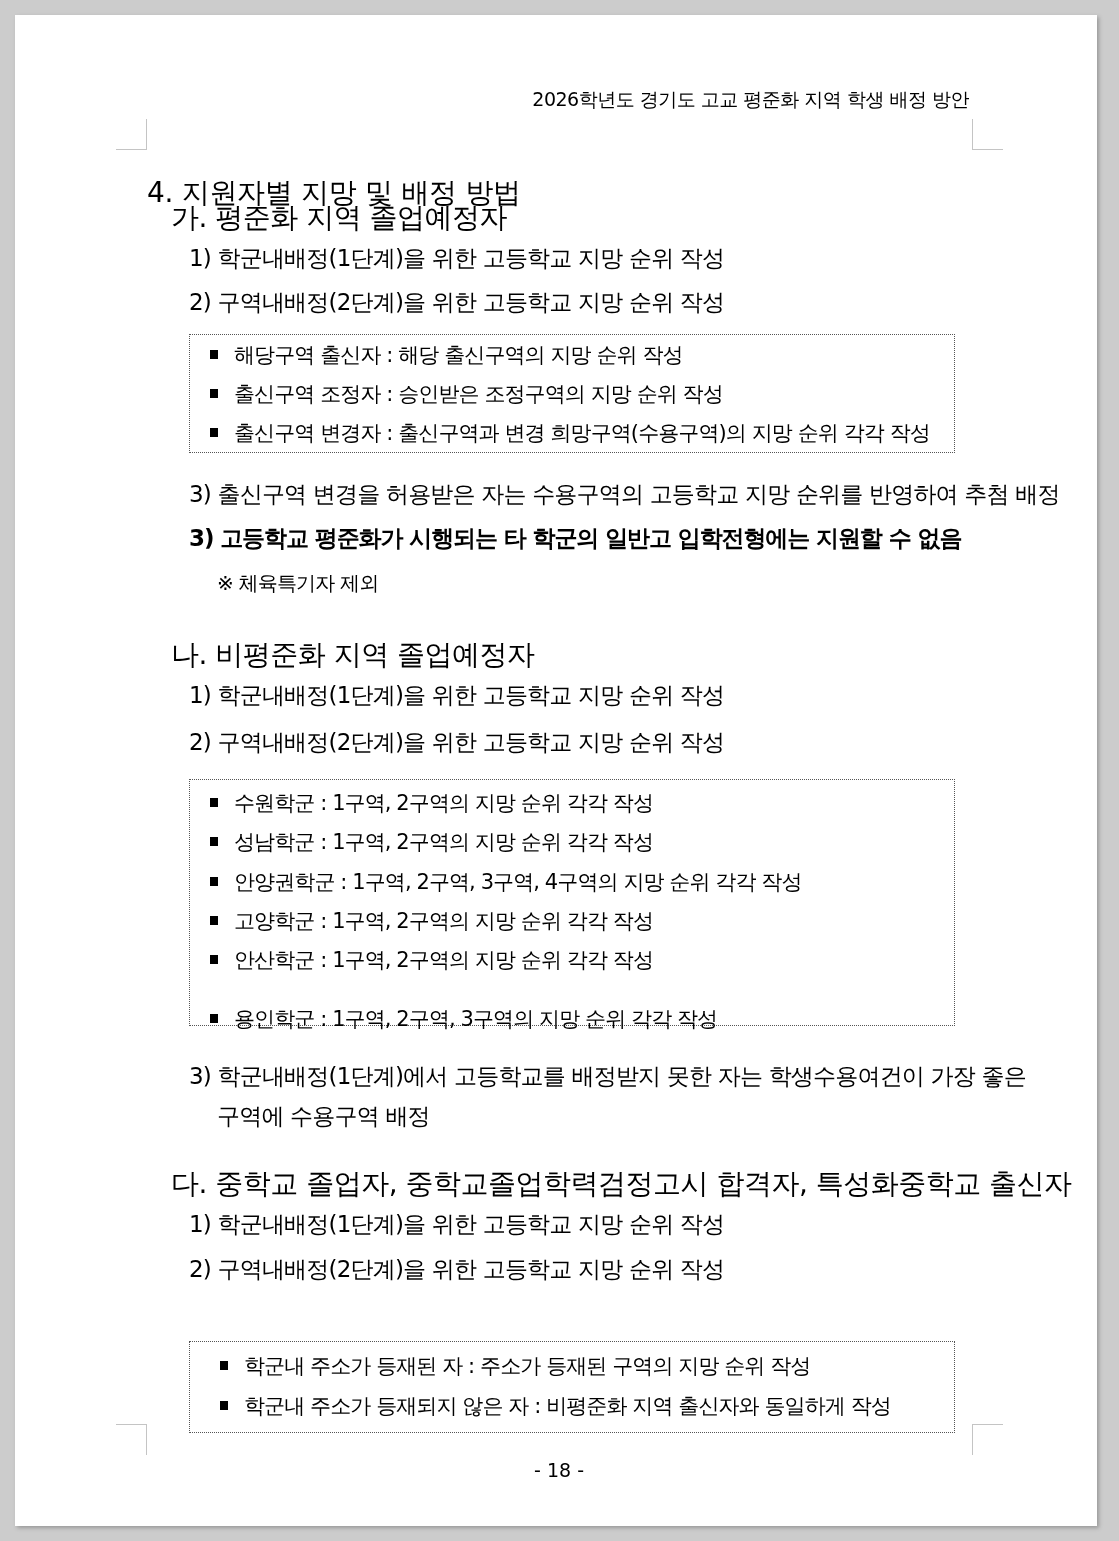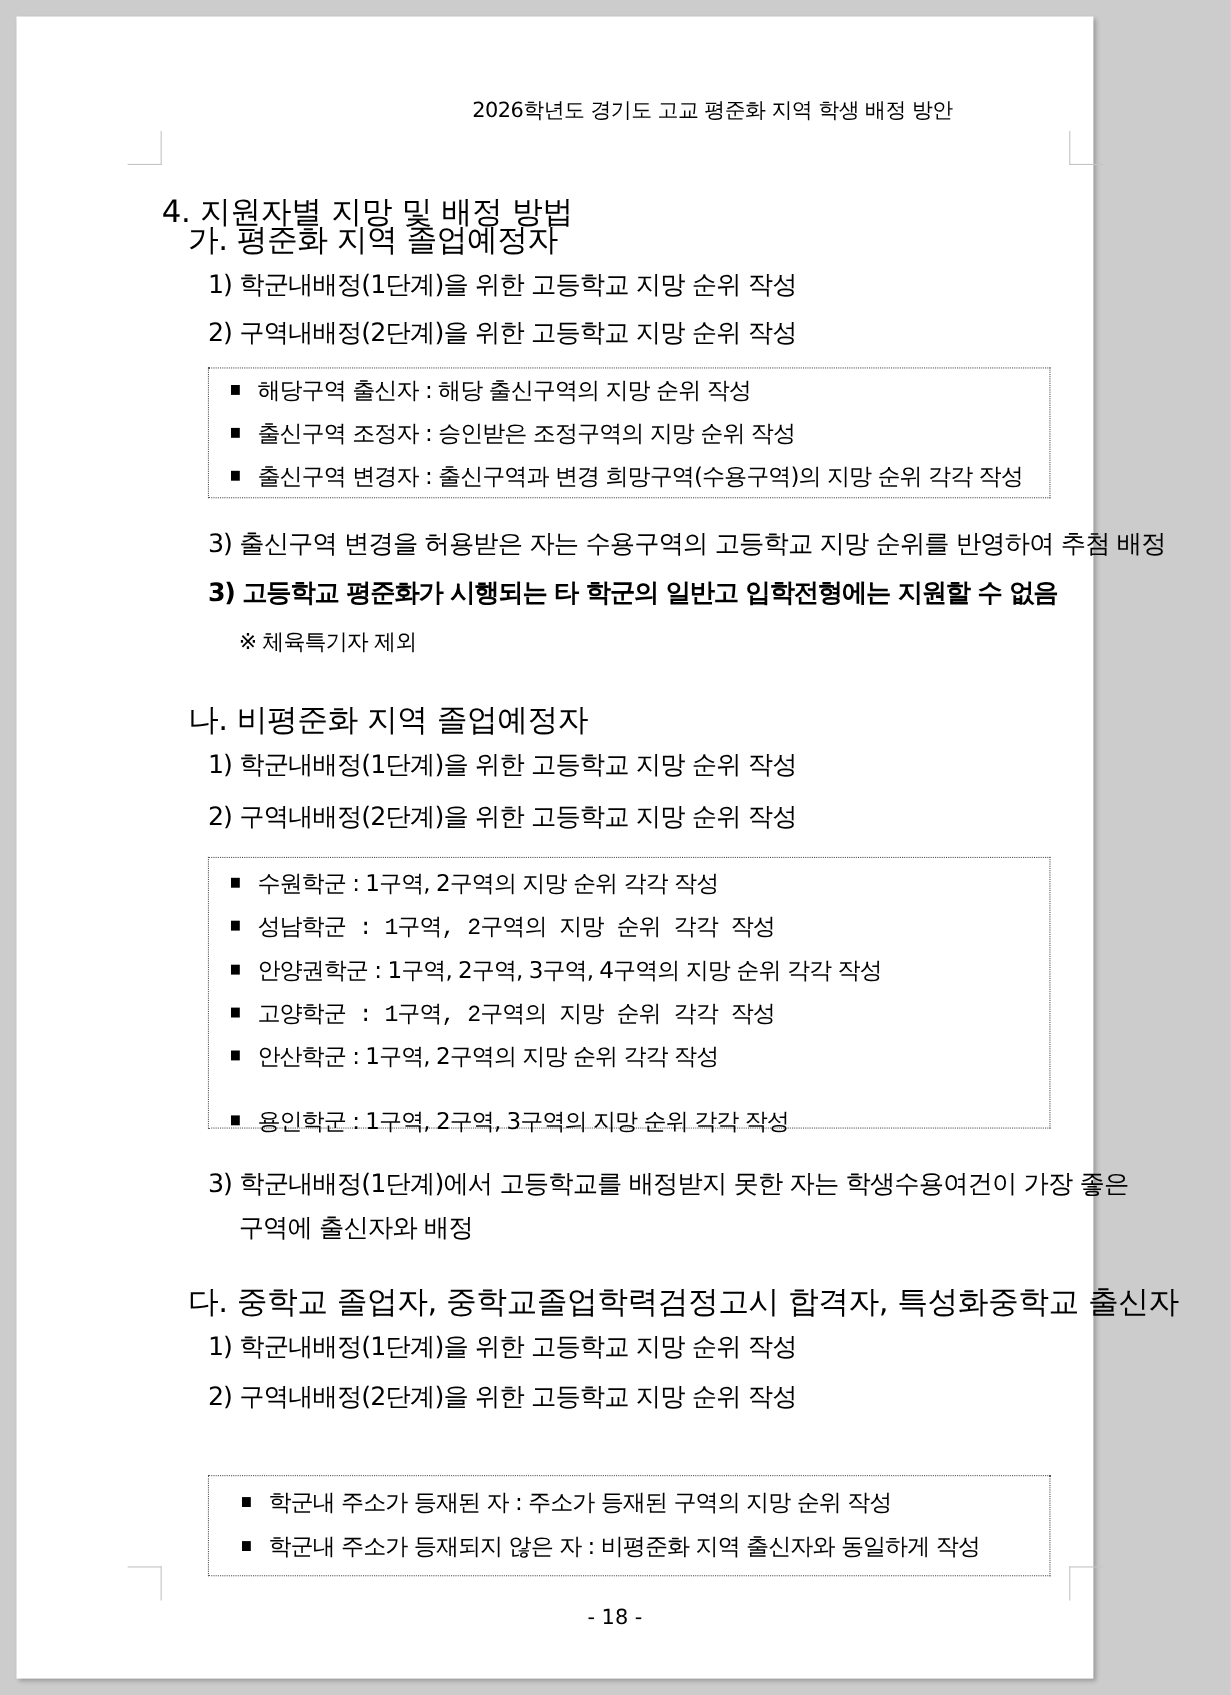--- a/index.html
+++ b/index.html
@@ -1,21 +1,21 @@
 <!DOCTYPE html>
 <html><head>
 <meta charset="utf-8">
 <style>
   html, body { margin:0; padding:0; }
   body {
     width:1119px; height:1541px; background:#cccccc; position:relative; overflow:hidden;
     font-family:"DejaVu Sans","Liberation Sans",sans-serif; color:#000;
   }
   .page {
-    position:absolute; left:15px; top:15px; width:979px; height:1511px; background:#fff;
+    position:absolute; left:15px; top:15px; width:1082px; height:1511px; background:#fff;
     box-shadow:2px 2px 4px rgba(0,0,0,0.25);
   }
   .corner { position:absolute; width:30px; height:30px; border-color:#c4c4c4; border-style:solid; border-width:0; }
   .c-tl { left:101px; top:104px; border-right-width:1px; border-bottom-width:1px; }
   .c-tr { left:957px; top:104px; border-left-width:1px; border-bottom-width:1px; }
   .c-bl { left:101px; top:1409px; border-right-width:1px; border-top-width:1px; }
   .c-br { left:957px; top:1409px; border-left-width:1px; border-top-width:1px; }
   .abs { position:absolute; white-space:nowrap; }
   .header { right:128px; top:72px; font-size:19px; letter-spacing:-0.5px; }
   .h1 { left:132px; top:132px; font-size:28px; letter-spacing:-0.3px;margin-top:27px; }
@@ -51,28 +51,28 @@
   </div>
   <div class="abs item" style="top:464px;">3) 출신구역 변경을 허용받은 자는 수용구역의 고등학교 지망 순위를 반영하여 추첨 배정</div>
   <div class="abs item item-bold" style="top:508px;">3) 고등학교 평준화가 시행되는 타 학군의 일반고 입학전형에는 지원할 수 없음</div>
   <div class="abs note" style="top:555px;">※ 체육특기자 제외</div>
 
   <div class="abs h2" style="top:621px;">나. 비평준화 지역 졸업예정자</div>
   <div class="abs item" style="top:665px;">1) 학군내배정(1단계)을 위한 고등학교 지망 순위 작성</div>
   <div class="abs item" style="top:712px;">2) 구역내배정(2단계)을 위한 고등학교 지망 순위 작성</div>
   <div class="box" style="top:764px; height:245px;">
     <div class="row" style="top:9px;"><span class="bullet"></span><span>수원학군 : 1구역, 2구역의 지망 순위 각각 작성</span></div>
-    <div class="row" style="top:48px;font-family:Liberation Mono, monospace;"><span class="bullet"></span><span>성남학군 : 1구역, 2구역의 지망 순위 각각 작성</span></div>
+    <div class="row" style="top:48px;"><span class="bullet"></span><span>성남학군 : 1구역, 2구역의 지망 순위 각각 작성</span></div>
     <div class="row" style="top:88px;"><span class="bullet"></span><span>안양권학군 : 1구역, 2구역, 3구역, 4구역의 지망 순위 각각 작성</span></div>
-    <div class="row" style="top:127px;font-family:Liberation Mono, monospace;"><span class="bullet"></span><span>고양학군 : 1구역, 2구역의 지망 순위 각각 작성</span></div>
+    <div class="row" style="top:127px;"><span class="bullet"></span><span>고양학군 : 1구역, 2구역의 지망 순위 각각 작성</span></div>
     <div class="row" style="top:166px;"><span class="bullet"></span><span>안산학군 : 1구역, 2구역의 지망 순위 각각 작성</span></div>
     <div class="row" style="top:205px;margin-top:20px;"><span class="bullet"></span><span>용인학군 : 1구역, 2구역, 3구역의 지망 순위 각각 작성</span></div>
   </div>
   <div class="abs item" style="top:1046px;">3) 학군내배정(1단계)에서 고등학교를 배정받지 못한 자는 학생수용여건이 가장 좋은</div>
-  <div class="abs item" style="top:1086px; left:202px;">구역에 출신자와 배정</div>
+  <div class="abs item" style="top:1086px; left:202px;">구역에 수용구역 배정</div>
 
   <div class="abs h2" style="top:1150px;">다. 중학교 졸업자, 중학교졸업학력검정고시 합격자, 특성화중학교 출신자</div>
   <div class="abs item" style="top:1194px;">1) 학군내배정(1단계)을 위한 고등학교 지망 순위 작성</div>
   <div class="abs item" style="top:1239px;">2) 구역내배정(2단계)을 위한 고등학교 지망 순위 작성</div>
   <div class="box" style="top:1326px; height:90px;">
     <div class="row" style="left:30px; top:10px;"><span class="bullet"></span><span>학군내 주소가 등재된 자 : 주소가 등재된 구역의 지망 순위 작성</span></div>
     <div class="row" style="left:30px; top:50px;"><span class="bullet"></span><span>학군내 주소가 등재되지 않은 자 : 비평준화 지역 출신자와 동일하게 작성</span></div>
   </div>
 
   <div class="abs pagenum">- 18 -</div>

